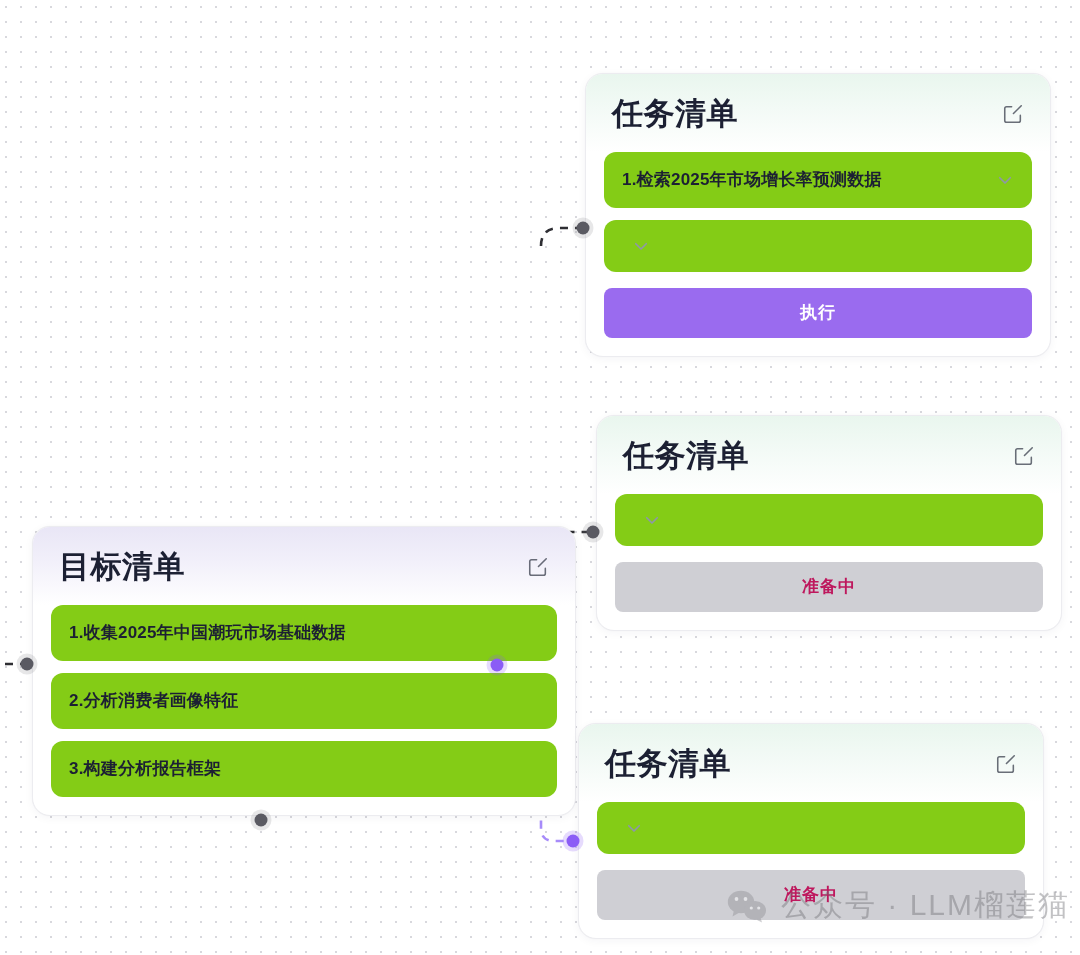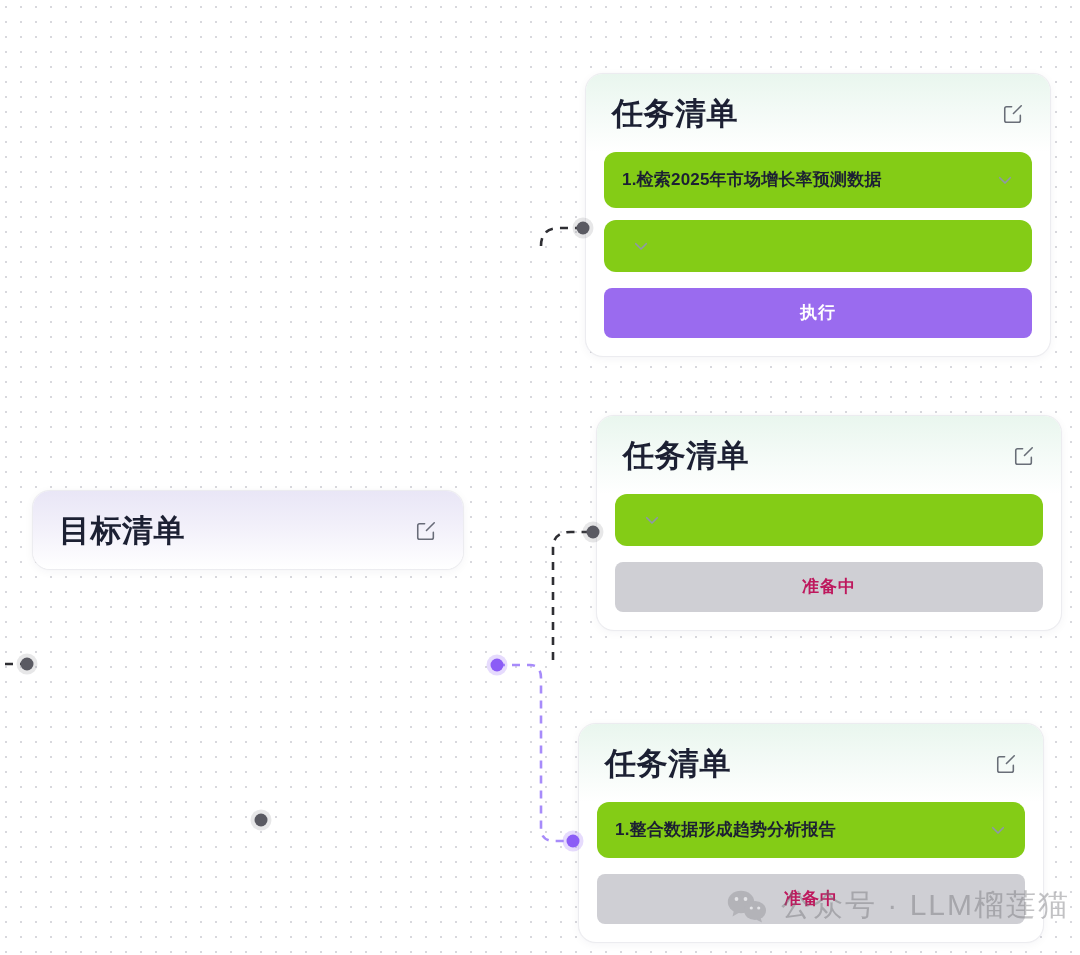--- a/index.html
+++ b/index.html
@@ -138,21 +138,21 @@
 
   
   .tint-green .node-header {
     background: linear-gradient(180deg, #e9f6ee 0%, #f3faf6 45%, #ffffff 100%);
   }
   .tint-purple .node-header {
     background: linear-gradient(180deg, #e9e6f6 0%, #f2f0fa 45%, #ffffff 100%);
   }
 
   
-  #node-goal      { left: 32px;  top: 490px; width: 432px; }
+  #node-goal      { left: 32px;  top: 526px; width: 544px; }
   #node-task-1    { left: 585px; top: 73px;  width: 466px; }
   #node-task-2    { left: 596px; top: 415px; width: 466px; }
   #node-task-3    { left: 578px; top: 723px; width: 466px; }
 
   
   .handle {
     position: absolute;
     width: 13px;
     height: 13px;
     border-radius: 50%;
@@ -227,20 +227,31 @@
   <div class="node tint-purple" id="node-goal">
     <div class="node-header">
       <div class="node-title">目标清单</div>
       <span class="edit-icon">
         <svg viewBox="0 0 24 24" width="22" height="22" fill="none" stroke="#3a3f4d" stroke-width="1.7" stroke-linecap="round" stroke-linejoin="round">
           <path d="M20 13.5V19a2 2 0 0 1-2 2H5a2 2 0 0 1-2-2V6a2 2 0 0 1 2-2h5.5"></path>
           <path d="M12.5 11.5 21 3"></path>
         </svg>
       </span>
     </div>
+    <div class="node-body">
+      <div class="task-row">
+        <span class="task-text">1.收集2025年中国潮玩市场基础数据</span>
+      </div>
+      <div class="task-row">
+        <span class="task-text">2.分析消费者画像特征</span>
+      </div>
+      <div class="task-row">
+        <span class="task-text">3.构建分析报告框架</span>
+      </div>
+    </div>
   </div>
 
   <div class="node tint-green" id="node-task-1">
     <div class="node-header">
       <div class="node-title">任务清单</div>
       <span class="edit-icon">
         <svg viewBox="0 0 24 24" width="22" height="22" fill="none" stroke="#3a3f4d" stroke-width="1.7" stroke-linecap="round" stroke-linejoin="round">
           <path d="M20 13.5V19a2 2 0 0 1-2 2H5a2 2 0 0 1-2-2V6a2 2 0 0 1 2-2h5.5"></path>
           <path d="M12.5 11.5 21 3"></path>
         </svg>
@@ -293,21 +304,20 @@
       <div class="node-title">任务清单</div>
       <span class="edit-icon">
         <svg viewBox="0 0 24 24" width="22" height="22" fill="none" stroke="#3a3f4d" stroke-width="1.7" stroke-linecap="round" stroke-linejoin="round">
           <path d="M20 13.5V19a2 2 0 0 1-2 2H5a2 2 0 0 1-2-2V6a2 2 0 0 1 2-2h5.5"></path>
           <path d="M12.5 11.5 21 3"></path>
         </svg>
       </span>
     </div>
     <div class="node-body">
       <div class="task-row">
-        <span class="task-text">1.整合数据形成趋势分析报告</span>
         <span class="chev">
           <svg viewBox="0 0 24 24" width="18" height="18" fill="none" stroke="#8e96ab" stroke-width="2.2" stroke-linecap="round" stroke-linejoin="round">
             <path d="M5 9l7 7 7-7"></path>
           </svg>
         </span>
       </div>
       <button class="node-action disabled">准备中</button>
     </div>
   </div>
 

